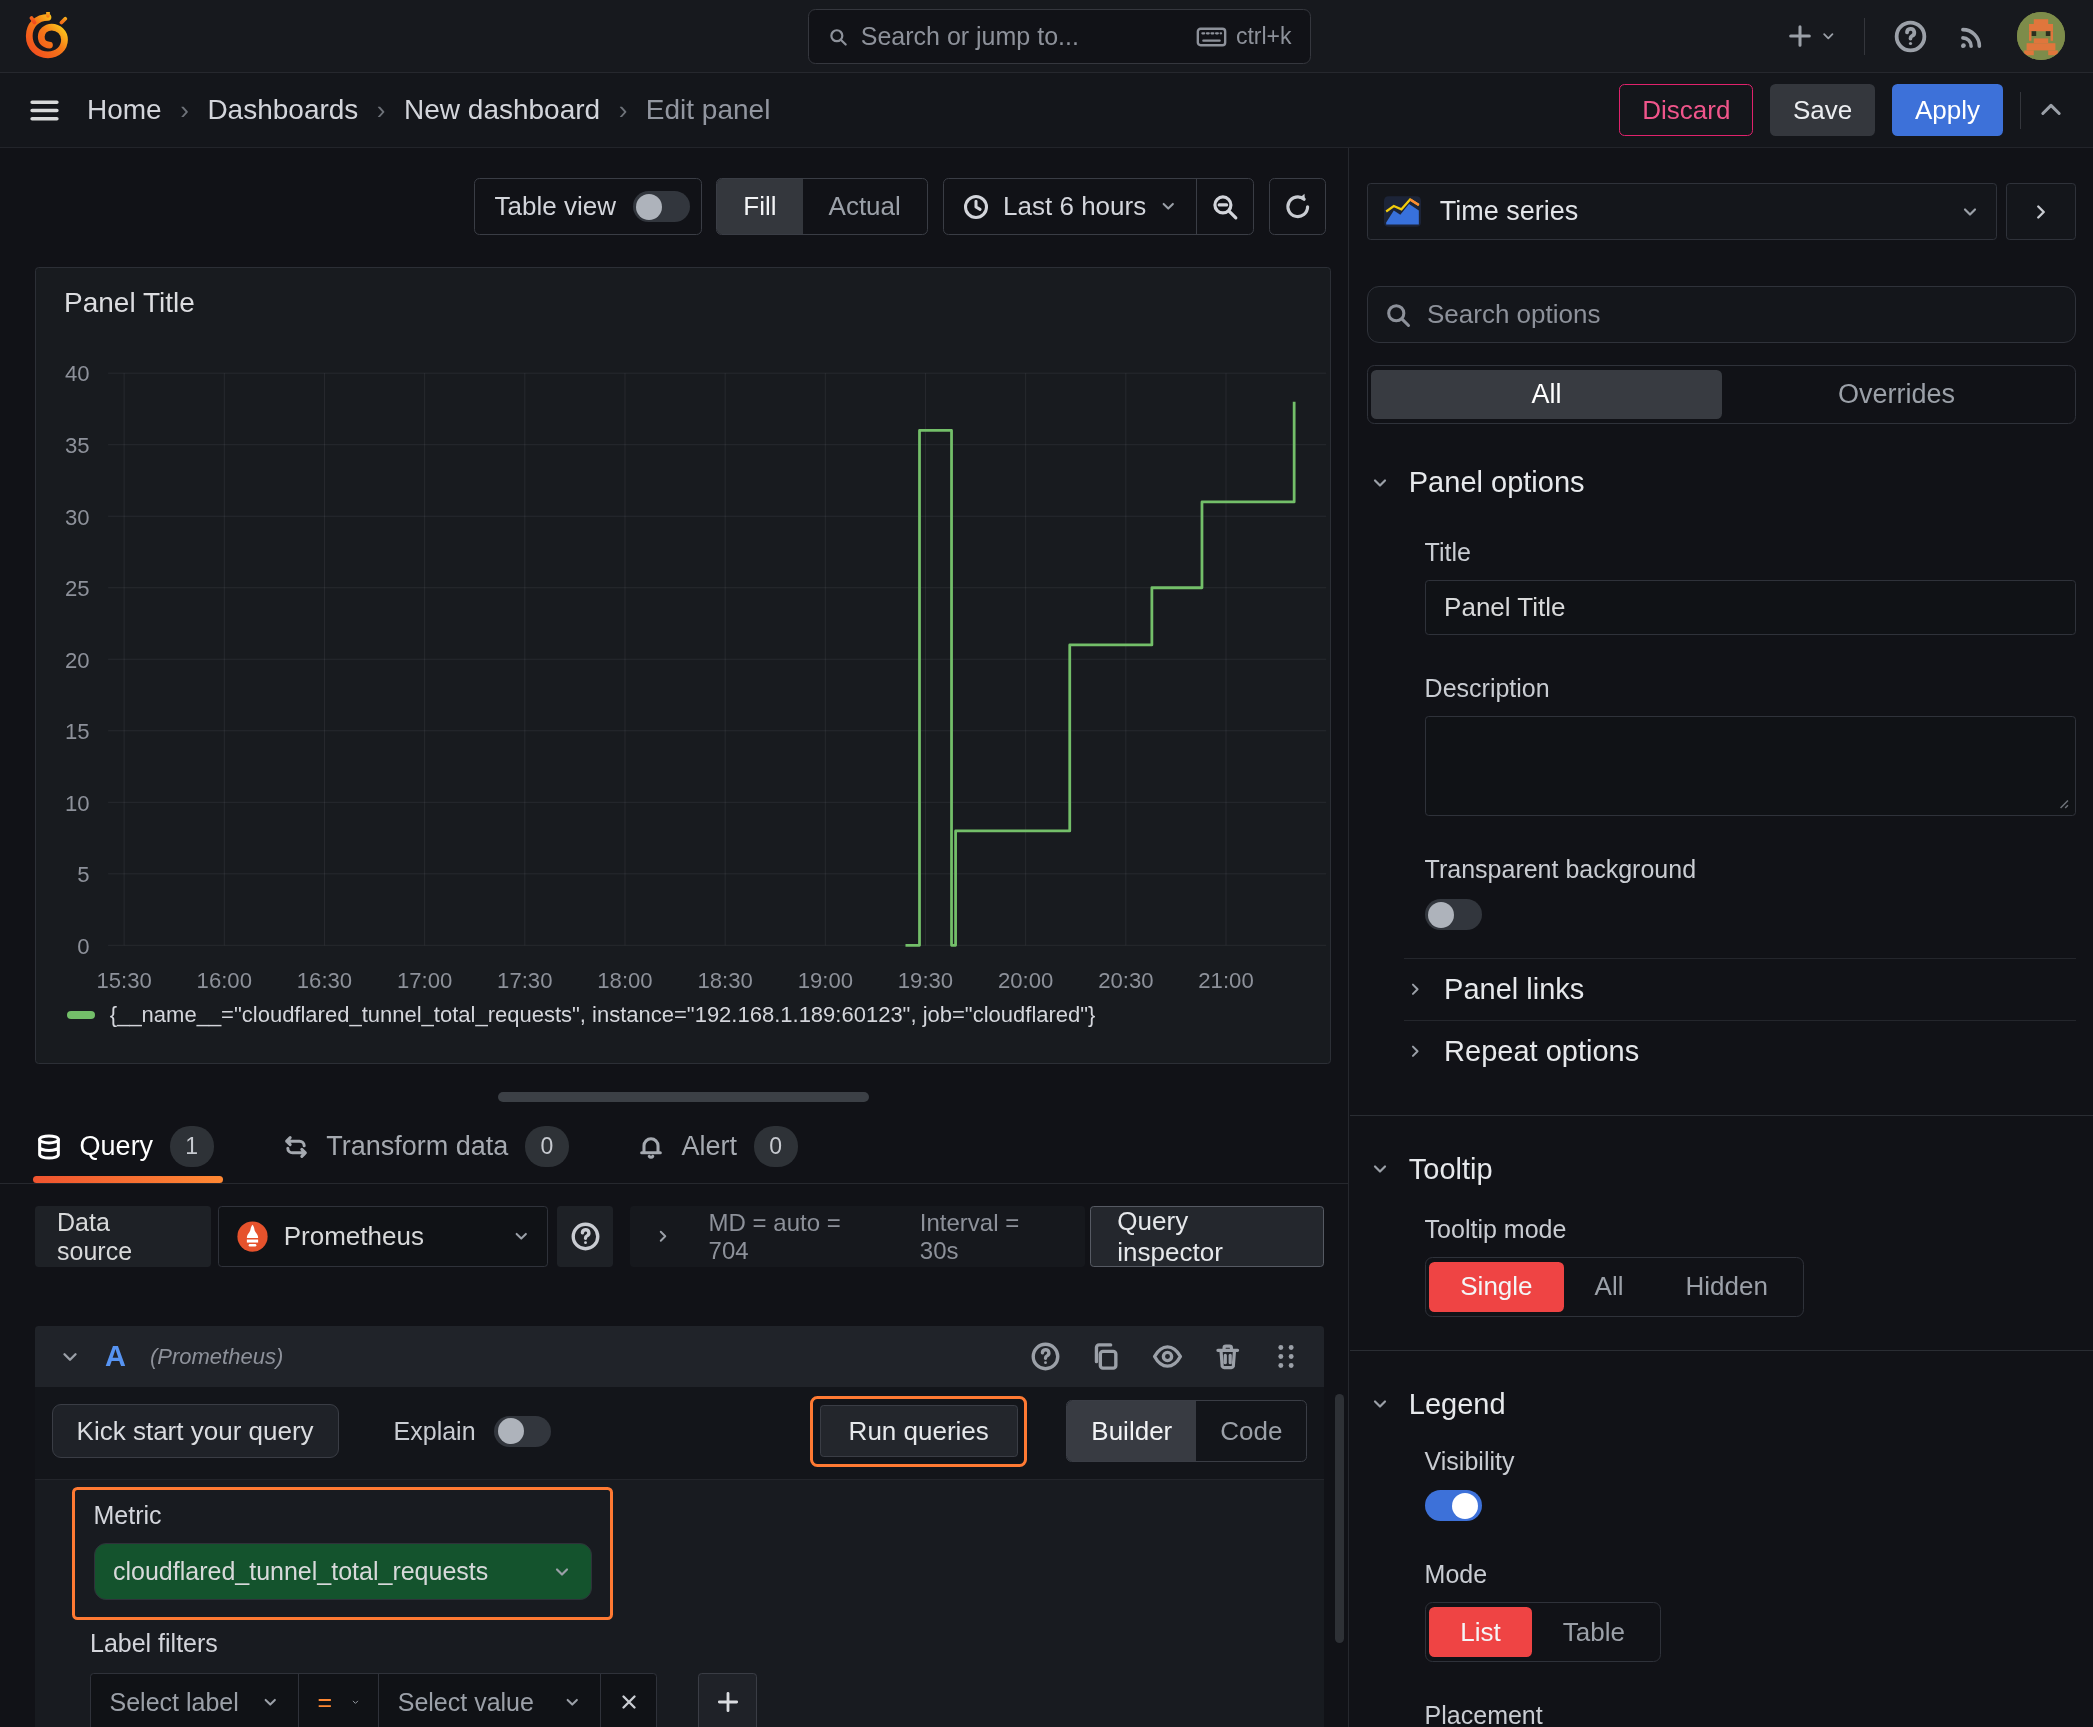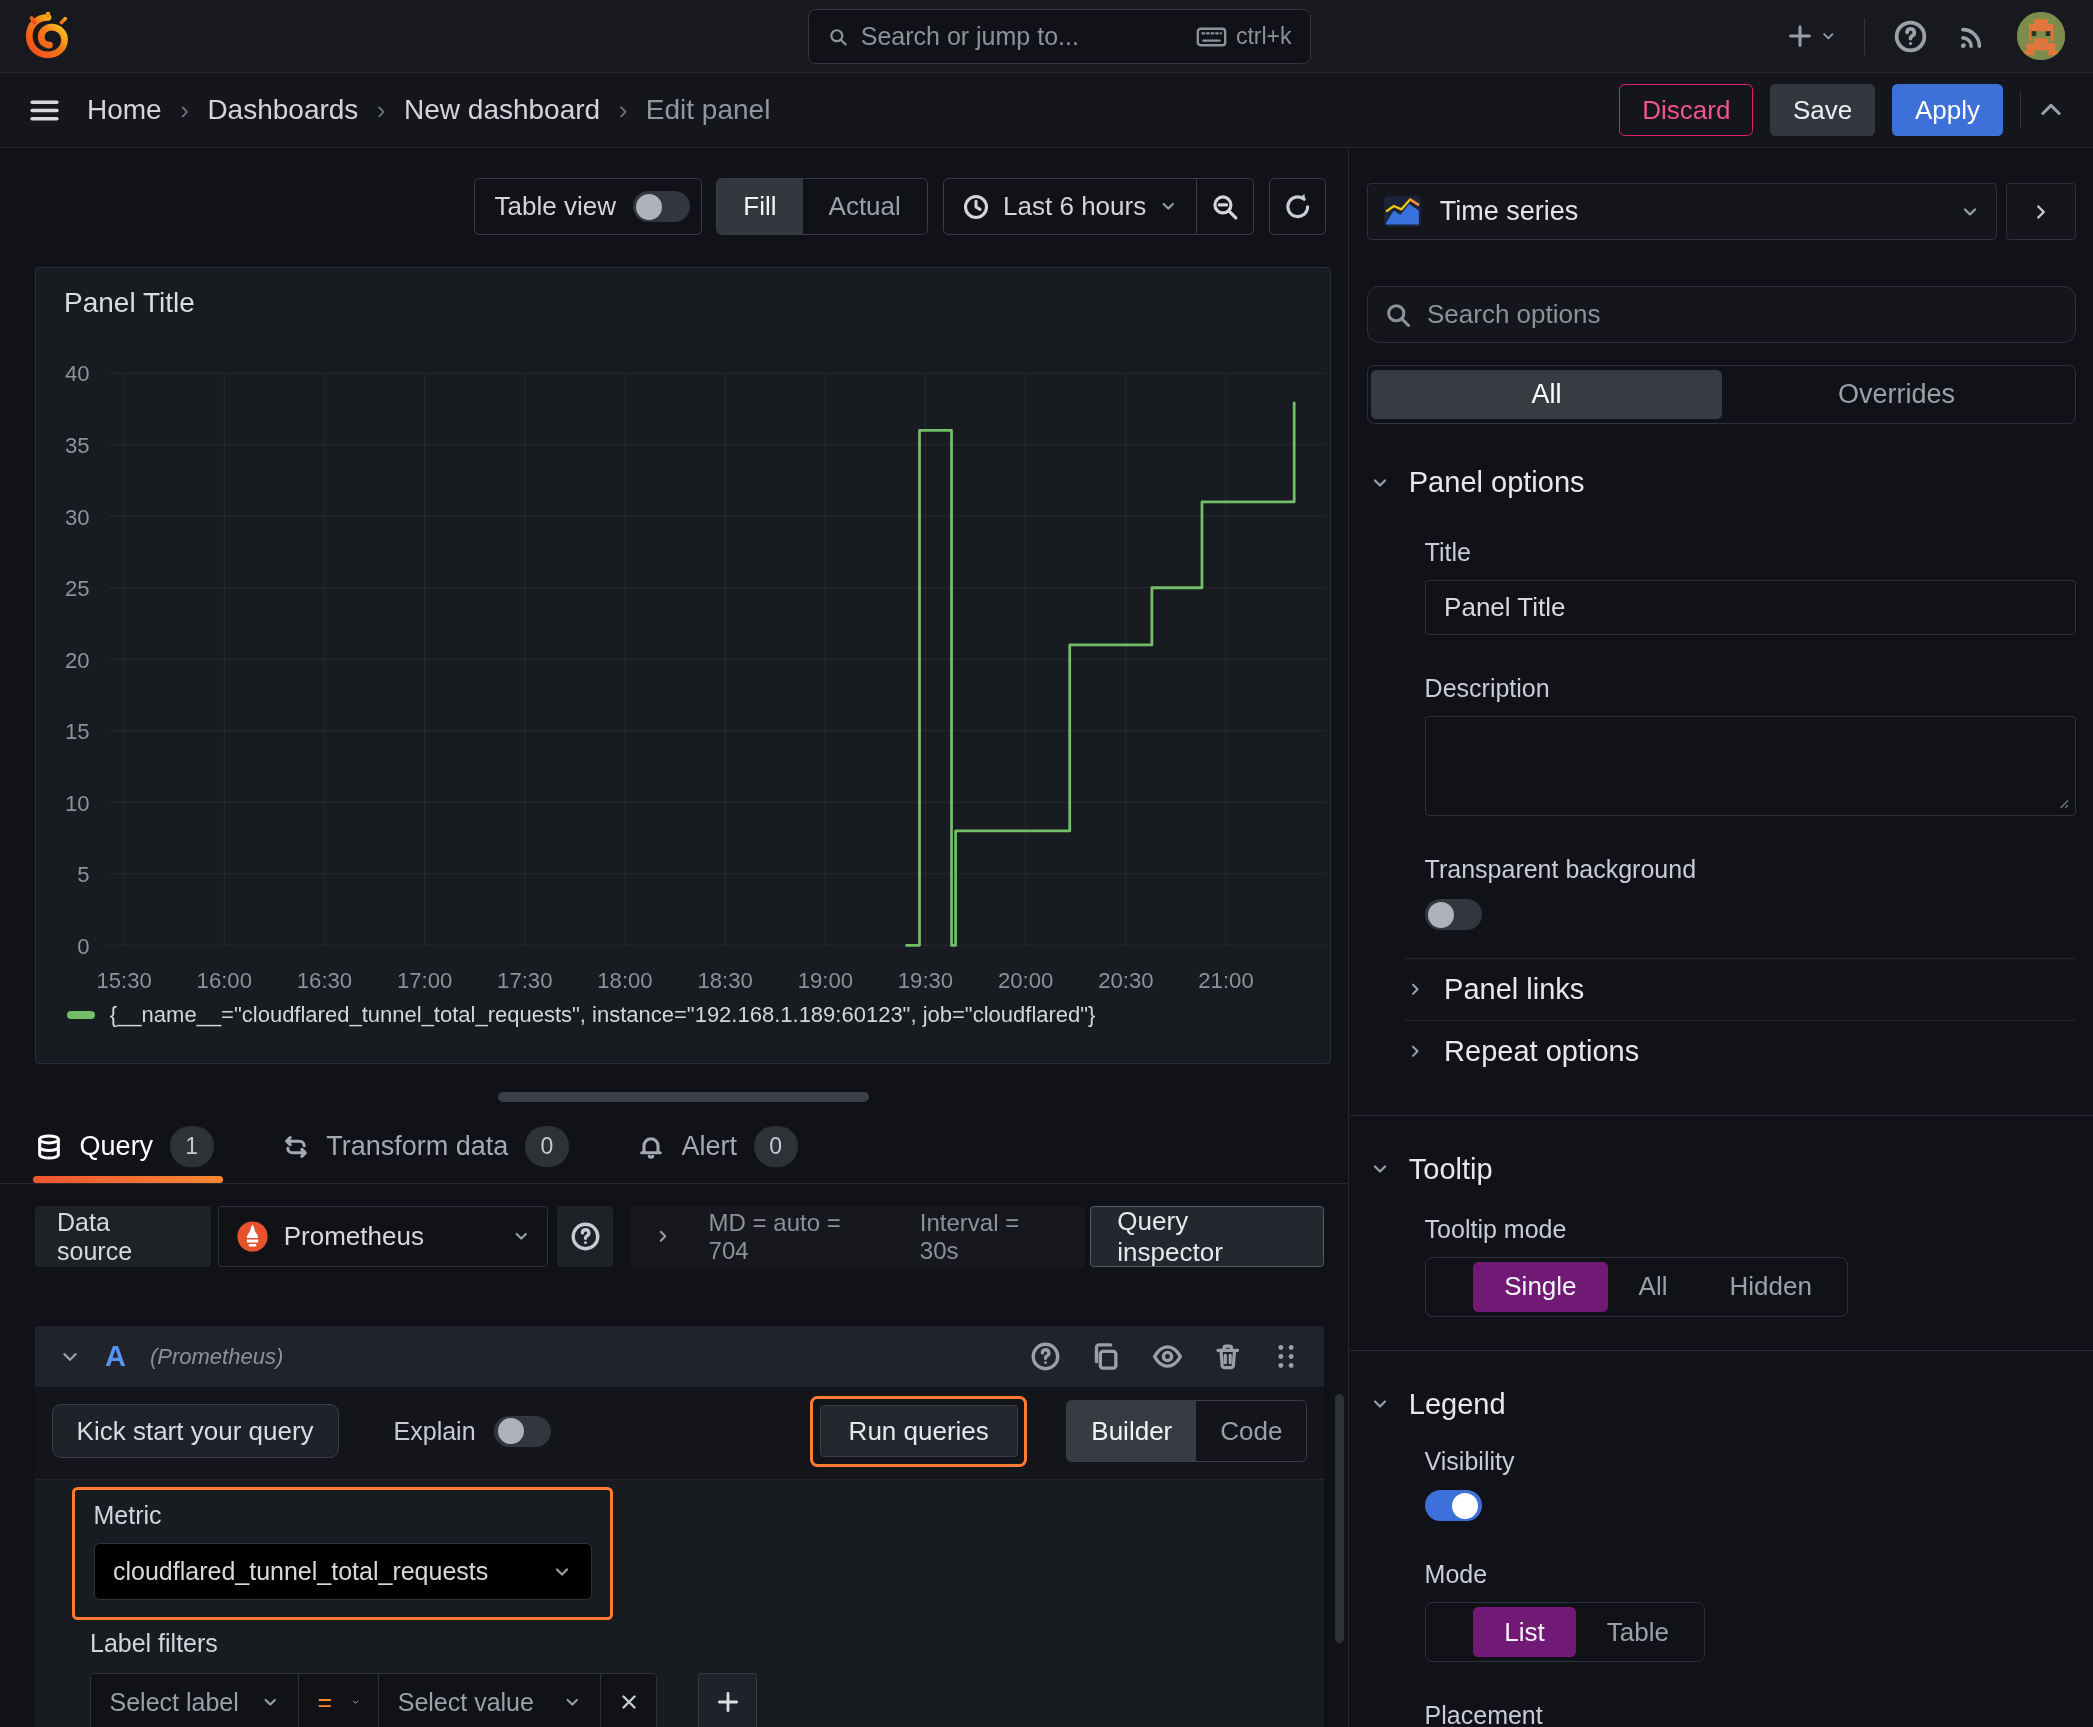--- a/index.html
+++ b/index.html
@@ -86,21 +86,21 @@
   .kick-btn { border:0.9px solid #3a3d45; background:#1f2228; border-radius:9px; height:54px; display:flex; align-items:center; padding:0 24px; font-size:26px; color:#dadce0; cursor:pointer; }
   .explain { display:flex; align-items:center; gap:18.5px; margin-left:55px; color:#c9ccd2; font-size:25px; }
   .run-annot { margin-left:auto; border:3.7px solid #ff7a33; border-radius:7.4px; padding:6.5px; }
   .run-btn { background:#23262c; border:0.9px solid #3a3d45; border-radius:3.7px; height:52px; display:flex; align-items:center; padding:0 28px; font-size:26px; color:#e6e8eb; cursor:pointer; }
   .bc-group { margin-left:39px; border:0.9px solid #3a3d45; border-radius:5.5px; overflow:hidden; display:flex; height:62px; }
   .bc-group .sg { padding:0 24px; display:flex; align-items:center; font-size:26px; color:#9ba0a8; cursor:pointer; }
   .bc-group .sg.on { background:#383b42; color:#f2f3f5; }
   .builder-box { position:absolute; top:92px; left:0; right:0; bottom:0; background:#181b20; border-top:0.9px solid #23252b; }
   .metric-annot { display:inline-block; border:3.7px solid #ff7a33; border-radius:5.5px; margin:7.4px 0 0 37px; padding:11px 18.5px 16.6px 18.5px; }
   .field-label { font-size:25px; color:#d3d5db; }
-  .metric-select { margin-top:13px; width:498px; height:57px; background:#000000; border:0.9px solid #2f323a; border-radius:6px; display:flex; align-items:center; padding:0 18.5px; font-size:25px; color:#d8d9da; cursor:pointer; }
+  .metric-select { margin-top:13px; width:498px; height:57px; background:#14532d; border:0.9px solid #2f323a; border-radius:12px; display:flex; align-items:center; padding:0 18.5px; font-size:25px; color:#d8d9da; cursor:pointer; }
   .filters { margin:9.2px 0 0 55px; }
   .filters-row { margin-top:14.8px; display:flex; align-items:center; height:59px; }
   .dd { height:59px; background:#101216; border:0.9px solid #2f323a; display:flex; align-items:center; gap:18.5px; padding:0 18.5px; color:#9ba0a8; font-size:25px; cursor:pointer; }
   .dd + .dd { margin-left:-0.9px; }
   .dd.first { border-radius:3.7px 0 0 3.7px; }
   .dd.op { color:#ff8833; }
   .xbtn { margin-left:-0.9px; width:57px; height:59px; background:#101216; border:0.9px solid #2f323a; border-radius:0 3.7px 3.7px 0; display:flex; align-items:center; justify-content:center; color:#c9ccd2; cursor:pointer; }
   .plusbtn { margin-left:41px; width:59px; height:59px; border:0.9px solid #3a3d45; background:#1f2228; border-radius:3.7px; display:flex; align-items:center; justify-content:center; color:#dadce0; cursor:pointer; }
   .qscroll { position:absolute; right:3.7px; top:1246px; width:9.2px; height:249px; background:#2e3136; border-radius:4.6px; }
 
@@ -124,21 +124,21 @@
   .toggle { margin-top:14.8px; width:57px; height:31px; border-radius:15.7px; background:#32363d; position:relative; cursor:pointer; }
   .toggle .knob { position:absolute; top:2.8px; left:3.7px; width:26px; height:26px; border-radius:50%; background:#aeb3bb; }
   .toggle.on { background:#3d71d9; }
   .toggle.on .knob { left:auto; right:3.7px; background:#ffffff; }
   .toggle.small { margin-top:0; }
   .sub-div { border-top:0.9px solid #24262c; margin-top:28px; margin-left:37px; }
   .full-div { border-top:0.9px solid #2a2d33; margin:33px -16.6px 0 -16.6px; }
   .collapse-row { display:flex; align-items:center; gap:20px; height:61px; padding-left:39px; font-size:29px; color:#e6e8eb; cursor:pointer; }
   .segmt { margin-top:13px; display:inline-flex; border:0.9px solid #2f323a; border-radius:7.4px; padding:3.7px; }
   .segmt .sg { padding:0 31px; height:50px; display:flex; align-items:center; font-size:26px; color:#9ba0a8; border-radius:5.5px; cursor:pointer; }
-  .segmt .sg.on { background:#701a75; color:#f4f5f7;margin-left:44px; }
+  .segmt .sg.on { background:#ef4444; color:#f4f5f7; }
   .chev { color:#9ba0a8; }
 </style>
 </head>
 <body>
 
 <div class="topbar">
   <svg class="logo" viewBox="0 0 64 64">
     <defs>
       <linearGradient id="gflame" x1="0" y1="1" x2="1" y2="0">
         <stop offset="0" stop-color="#f2491f"></stop>

